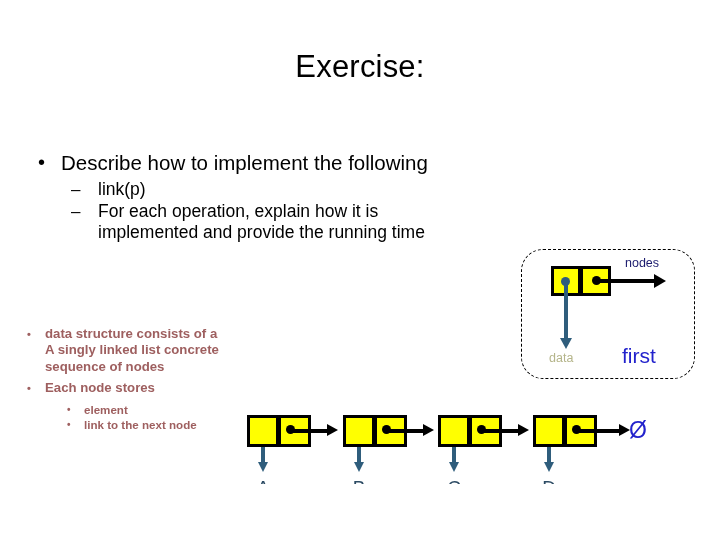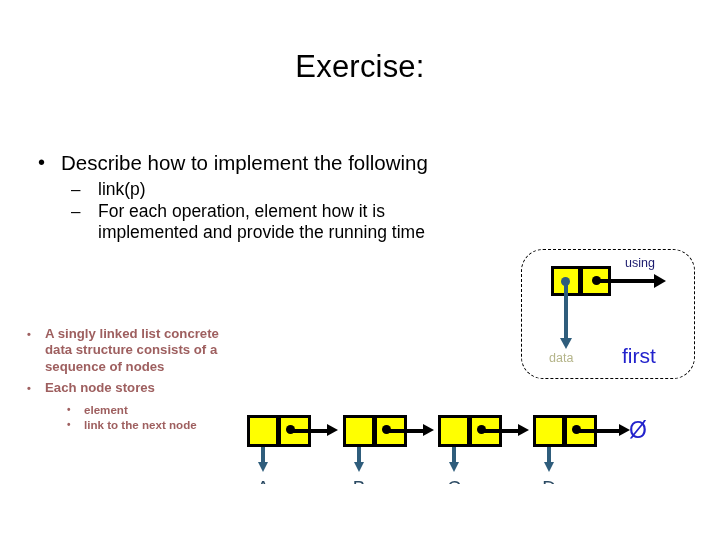--- a/index.html
+++ b/index.html
@@ -303,33 +303,33 @@
       <div>Describe how to implement the following</div>
     </div>
 
     <div class="sub-wrap">
       <div class="lvl2">
         <span class="bullet">–</span>
         <div>link(p)</div>
       </div>
       <div class="lvl2">
         <span class="bullet">–</span>
-        <div>For each operation, element how it is</div>
+        <div>For each operation, explain how it is</div>
         <div>implemented and provide the running time</div>
       </div>
     </div>
 
   </div>
 
   <div id="red-block">
 
     <div class="r1">
       <span class="bullet">•</span>
+      <div>data structure consists of a</div>
       <div>A singly linked list concrete</div>
-      <div>data structure consists of a</div>
       <div>sequence of nodes</div>
     </div>
 
     <div class="r-gap"></div>
 
     <div class="r1">
       <span class="bullet">•</span>
       <div>Each node stores</div>
     </div>
 
@@ -354,21 +354,21 @@
     </div>
 
     <div class="dot blue" style="left:39px; top:27px;"></div>
     <div id="nd-elem-stem"></div>
     <div id="nd-elem-head"></div>
 
     <div class="dot" style="left:70px; top:26px;"></div>
     <div id="nd-next-line"></div>
     <div id="nd-next-head"></div>
 
-    <div id="nd-next-label">using</div>
+    <div id="nd-next-label">nodes</div>
     <div id="nd-elem-label">data</div>
     <div id="nd-node-label">first</div>
 
   </div>
 
   <div id="chain">
 
     <div class="chain-node" style="left:247px;">
       <div class="cell"></div>
       <div class="cell second"></div>

